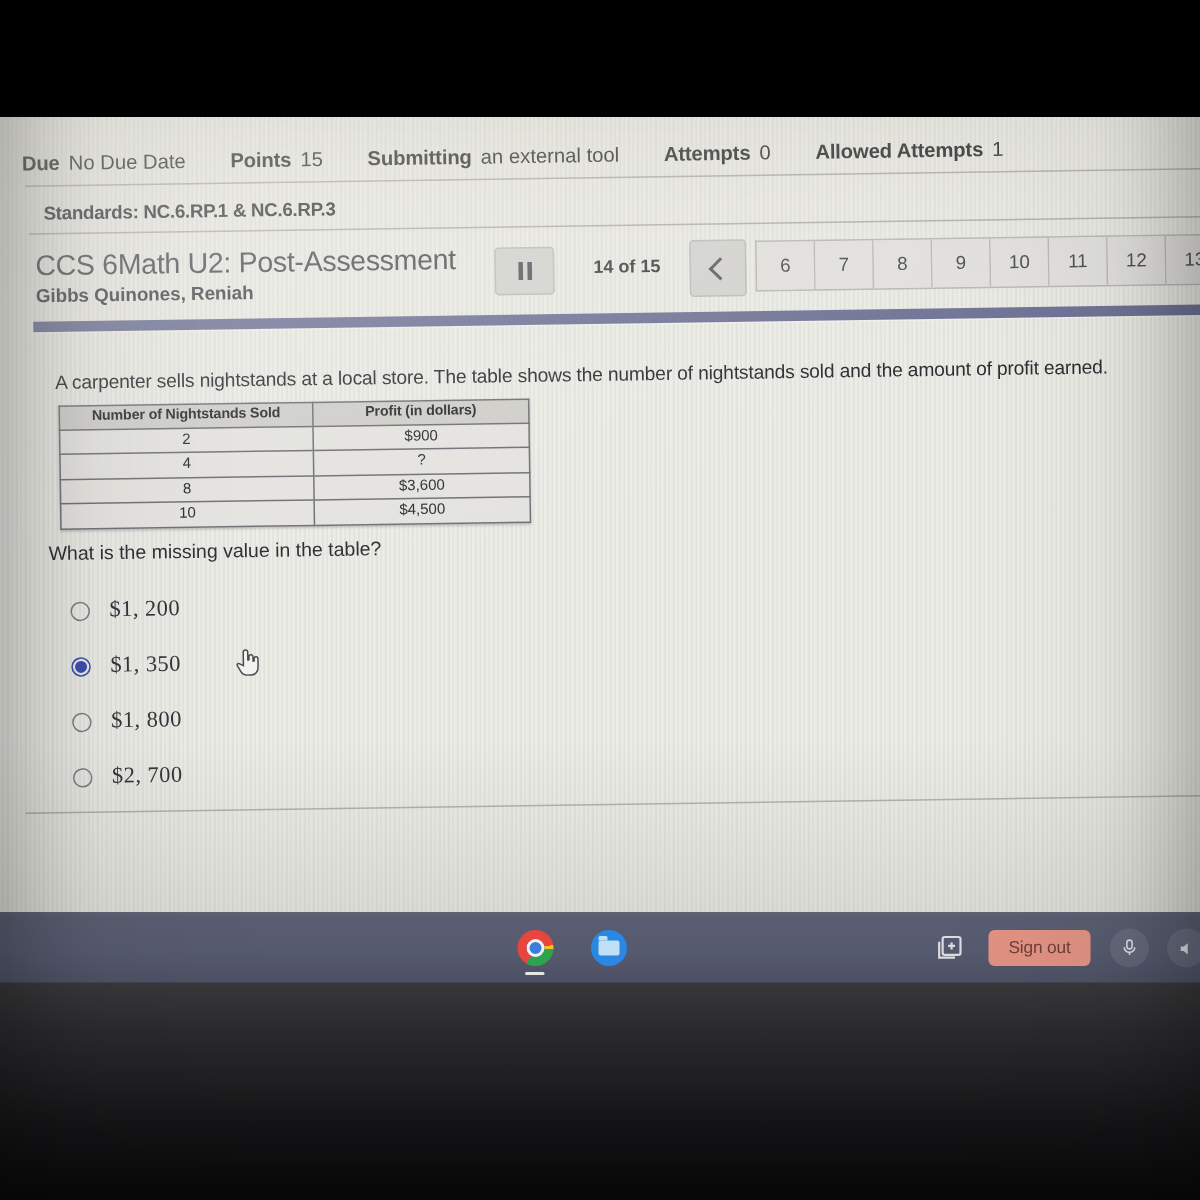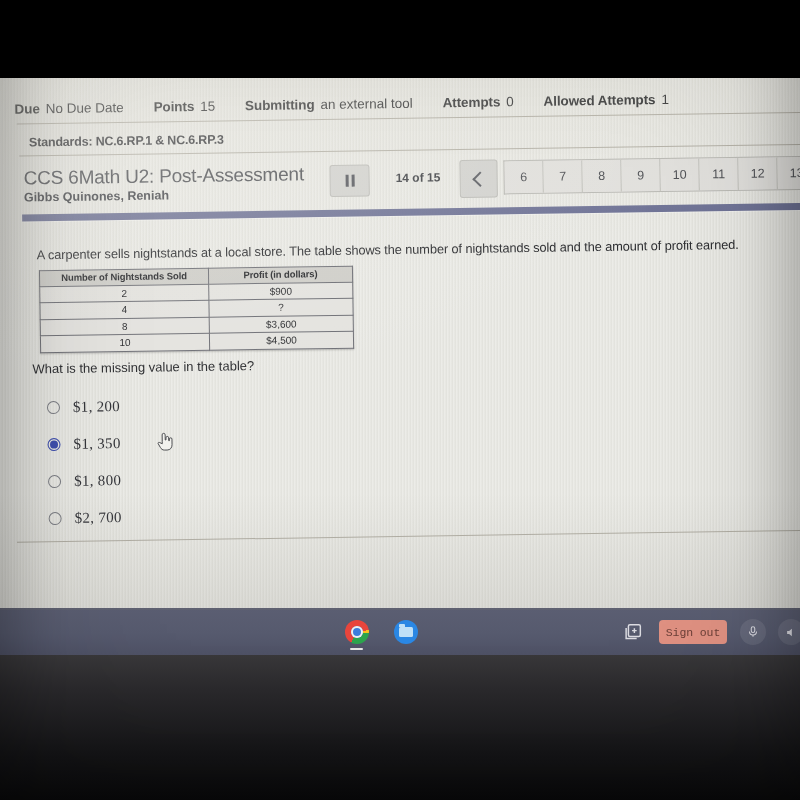--- a/index.html
+++ b/index.html
@@ -275,21 +275,21 @@
   
   #shelf {
     position: absolute;
     left: 0; top: 608px;
     width: 800px; height: 47px;
     background: linear-gradient(180deg, #5b5e72 0%, #565a6e 55%, #4e5165 100%);
     z-index: 4;
   }
   #shelf .shelf-inner {
     position: relative;
-    width: 100%; height: 100%; font-family: Liberation Mono, monospace;
+    width: 100%; height: 100%;
   }
   .shelf-icon {
     position: absolute;
     top: 12px;
     width: 24px; height: 24px;
     border-radius: 50%;
   }
   #chrome-icon { left: 345px; }
   #chrome-icon .ring {
     width: 24px; height: 24px; border-radius: 50%;

